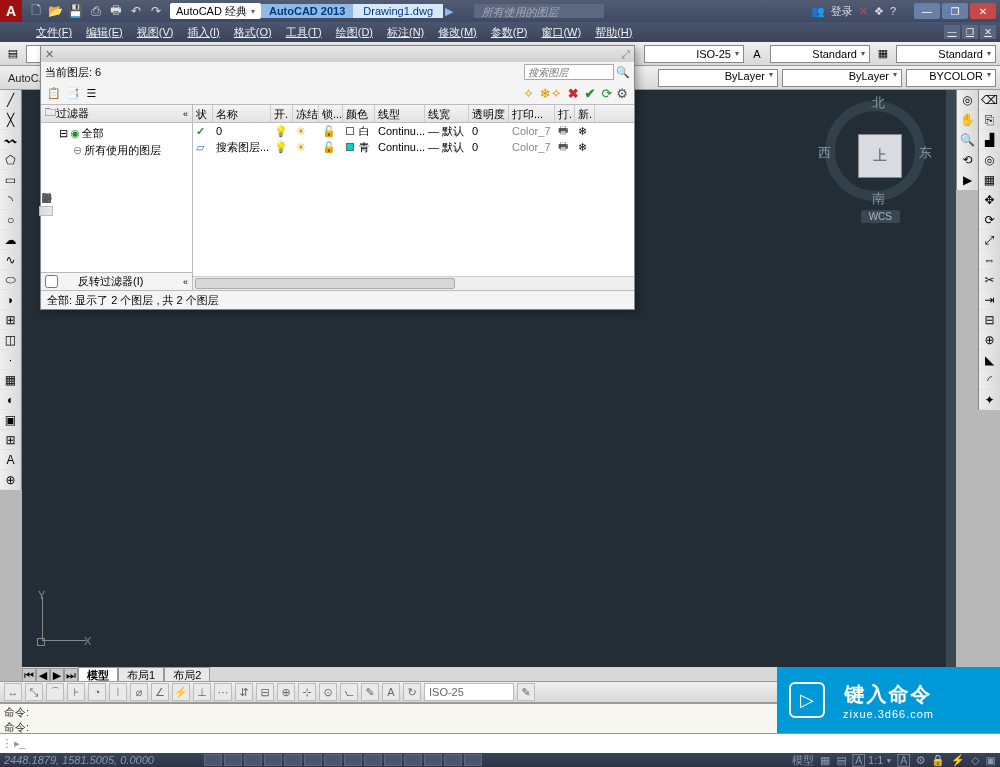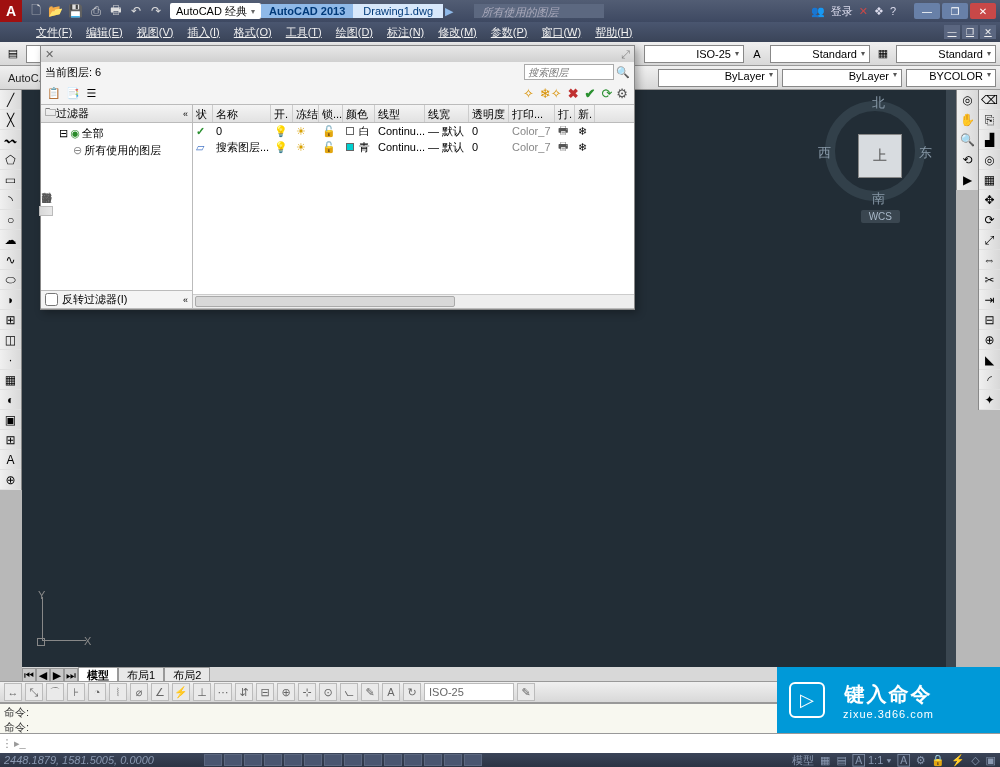--- a/index.html
+++ b/index.html
@@ -128,21 +128,21 @@
 .tb-settings { color: #555; }
 
 .layerdlg .body { flex:1; display:flex; background:#fff; border-top:1px solid #bbb; border-bottom:1px solid #bbb; }
 .layerdlg .filterpane { width:152px; border-right:1px solid #bbb; display:flex; flex-direction:column; }
 .layerdlg .filterpane .fhdr { height:18px; background:linear-gradient(#f4f4f4,#e2e2e2); border-bottom:1px solid #bbb; display:flex; align-items:center; padding:0 4px; }
 .layerdlg .filterpane .fhdr .coll { margin-left:auto; font-size:9px; }
 .layerdlg .filterpane .tree { flex:1; padding:2px 4px; font-size:11px; }
 .layerdlg .filterpane .tree .node { padding:1px 0; display:flex; align-items:center; gap:2px; }
 .layerdlg .filterpane .tree .indent1 { padding-left:14px; }
 .layerdlg .filterpane .tree .indent2 { padding-left:28px; }
-.layerdlg .filterpane .invrow { height:18px; border-top:1px solid #bbb; display:flex; align-items:center; padding:0 4px; gap:4px; background:#f4f4f4; }
+.layerdlg .filterpane .invrow { height:18px; border-top:1px solid #bbb; display:flex; align-items:center; padding:0 4px; gap:20px; background:#f4f4f4; }
 .layerdlg .filterpane .invrow .coll { margin-left:auto; font-size:9px; }
 
 .layerdlg .listpane { flex:1; display:flex; flex-direction:column; overflow:hidden; }
 .layerdlg .listpane .cols { height:18px; background:linear-gradient(#f4f4f4,#e2e2e2); border-bottom:1px solid #bbb; display:flex; }
 .layerdlg .listpane .cols span { border-right:1px solid #ccc; padding:2px 3px; overflow:hidden; white-space:nowrap; font-size:11px; }
 .layerdlg .listpane .rows { flex:1; overflow:hidden; }
 .layerdlg .listpane .row { height:16px; display:flex; align-items:center; }
 .layerdlg .listpane .row span { padding: 0 3px; overflow:hidden; white-space:nowrap; font-size:11px; display:flex; align-items:center; gap:2px; }
 .c-st{width:20px} .c-nm{width:58px} .c-on{width:22px} .c-fr{width:26px} .c-lk{width:24px} .c-co{width:32px} .c-lt{width:50px} .c-lw{width:44px} .c-tr{width:40px} .c-ps{width:46px} .c-pt{width:20px} .c-np{width:20px}
 .sw { width:8px; height:8px; border:1px solid #666; display:inline-block; }
@@ -501,14 +501,15 @@
           <span class="c-ps" style="color:#888">Color_7</span>
           <span class="c-pt printer-ic">🖶</span>
           <span class="c-np">❄</span>
         </div>
       </div>
       <div class="hscroll">
           <div class="thumb"></div>
         </div>
     </div>
   </div>
+  <div class="footer">全部: 显示了 2 个图层 , 共 2 个图层</div>
   <div class="sidevert">图层特性管理器</div>
 </div>
 
 </body></html>

